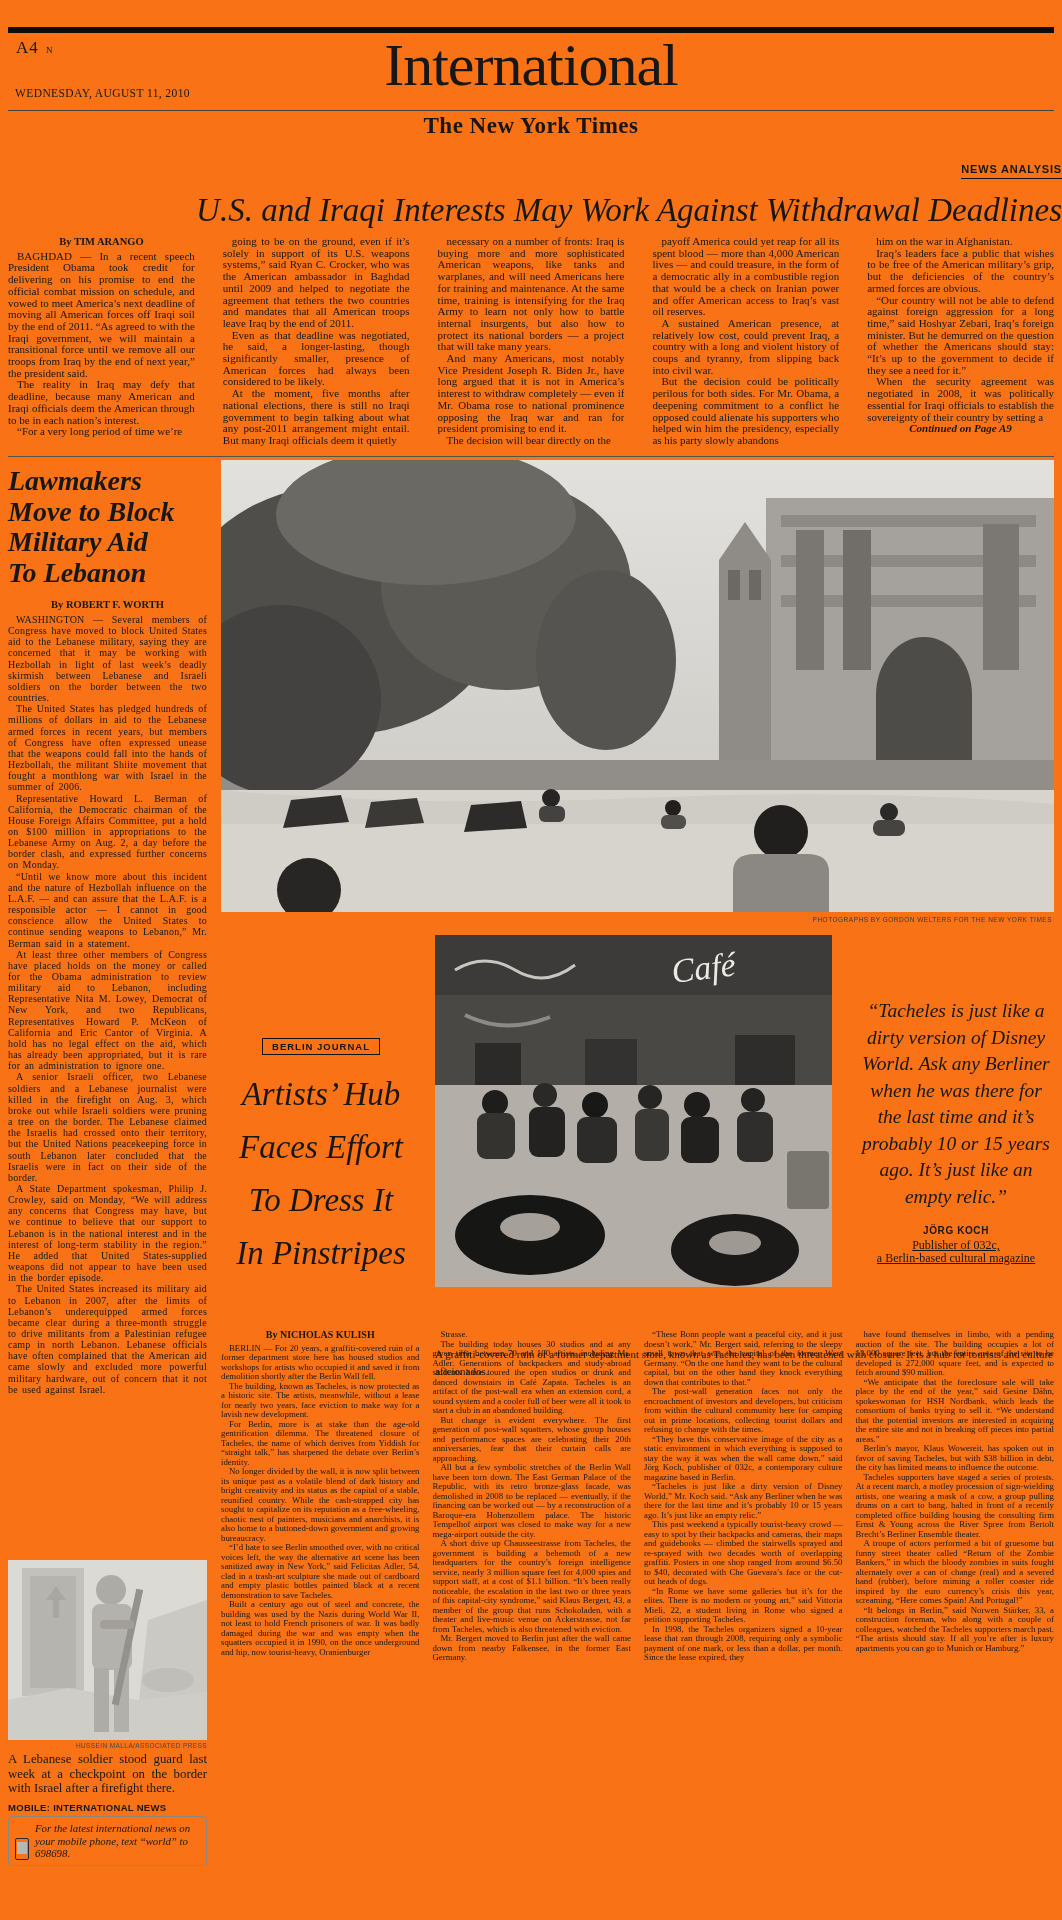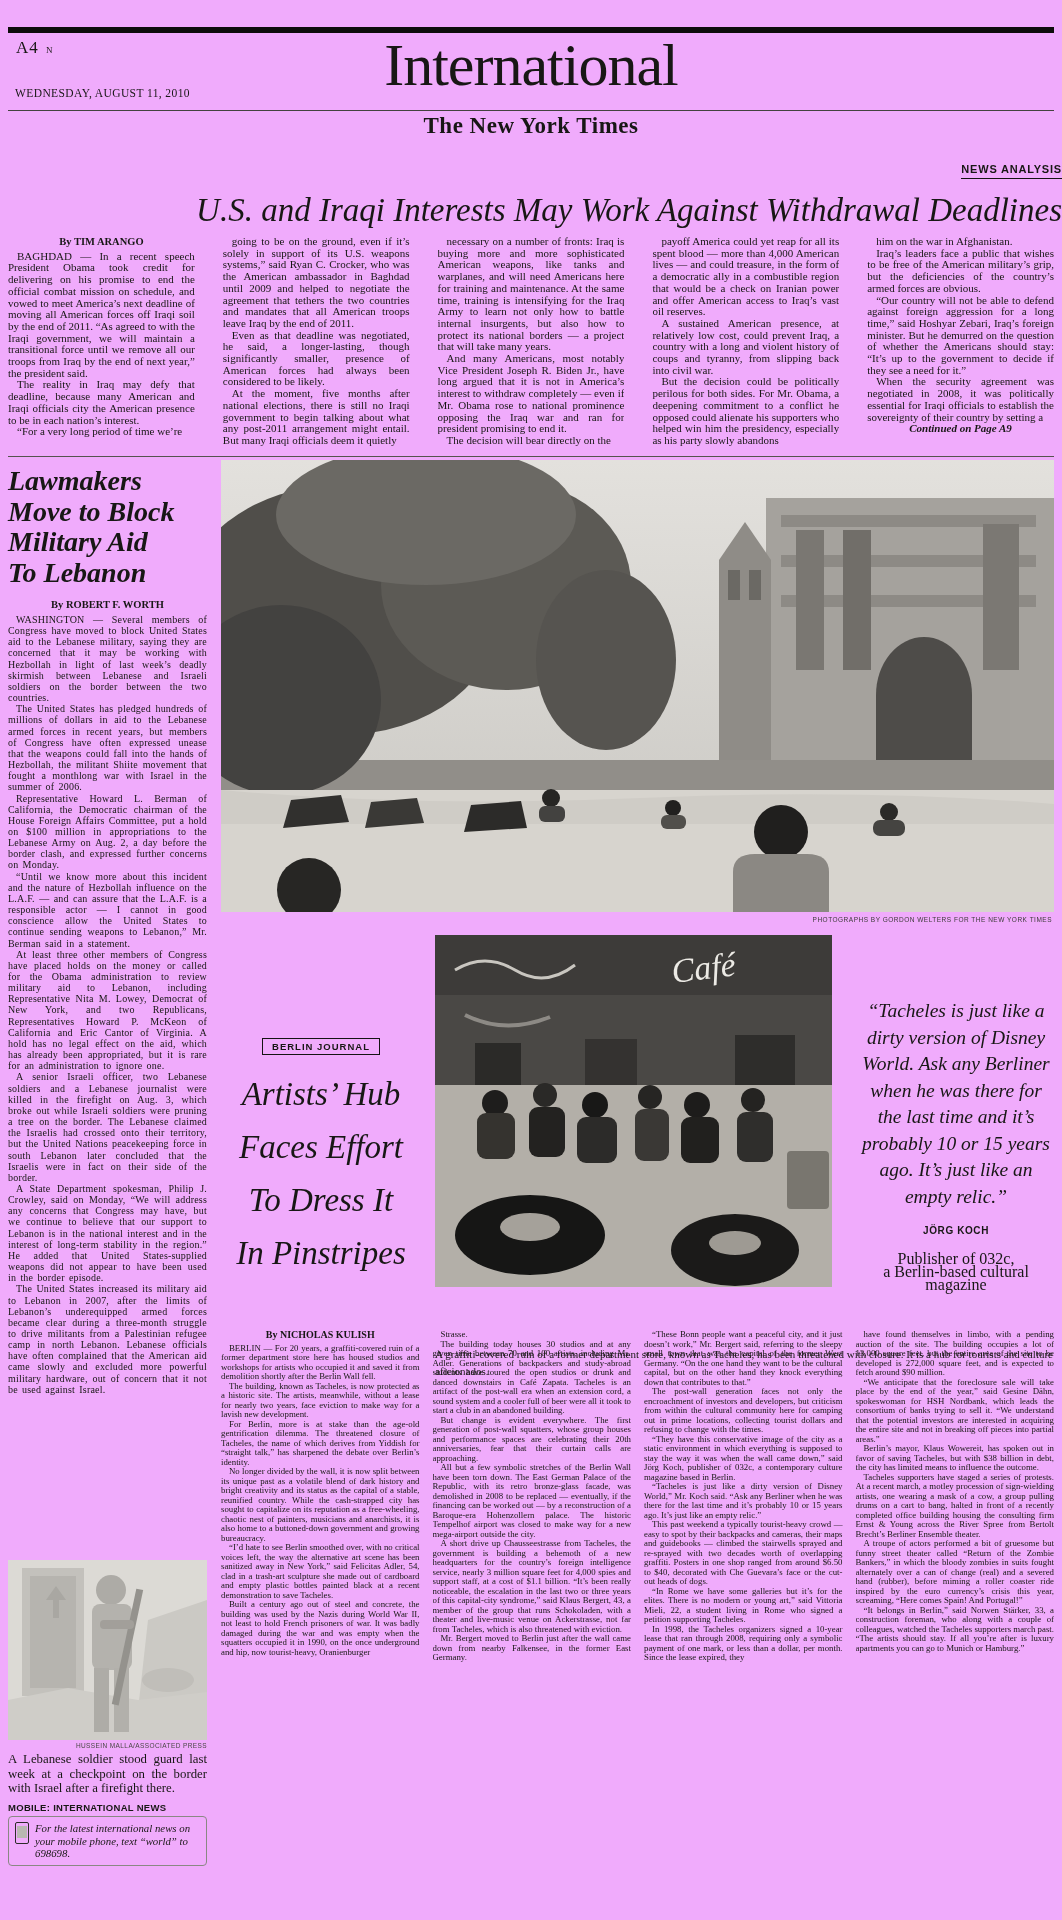--- a/index.html
+++ b/index.html
@@ -1,17 +1,17 @@
 <!DOCTYPE html>
 <html><head>
 <meta charset="utf-8">
 <style>
   html,body{margin:0;padding:0;}
   body{background:#e8e7e3;}
-  .page{position:relative;width:1062px;height:1920px;background:#f0abfc;margin:0 auto;
+  .page{position:relative;width:1062px;height:1920px;background:#f97316;margin:0 auto;
         font-family:"Liberation Serif",serif;color:#181715;overflow:hidden;}
   .abs{position:absolute;}
   
   .topbar{left:8px;right:8px;top:27px;height:6px;background:#0e0d0c;}
   .pagenum{left:16px;top:38px;font-size:17px;letter-spacing:1px;}
   .edition{left:46px;top:45px;font-size:9px;}
   .dateline{left:15px;top:87px;font-size:11.5px;letter-spacing:.4px;}
   .masthead{left:0;right:0;top:34px;text-align:center;font-size:60px;line-height:62px;
             font-family:"Liberation Serif",serif;letter-spacing:-1px;}
   .rule1{left:8px;right:8px;top:110px;height:1px;background:#44423f;}
@@ -35,41 +35,41 @@
             text-align:justify;height:942px;overflow:hidden;}
   .leb-text p{text-indent:8px;}
   .soldier{left:8px;top:1560px;width:199px;height:180px;}
   .soldier svg{width:100%;height:100%;display:block;}
   .credit-sm{left:8px;top:1742px;width:199px;text-align:right;font-family:"Liberation Sans",sans-serif;
              font-size:6.5px;letter-spacing:.4px;color:#4a4845;}
   .leb-caption{left:8px;top:1752px;width:199px;font-size:12.8px;line-height:14.6px;text-align:justify;}
   .mobile{left:8px;top:1802px;width:199px;}
   .mobile-label{font-family:"Liberation Sans",sans-serif;font-weight:bold;font-size:9.5px;
                 letter-spacing:.3px;margin-bottom:3px;}
-  .mobile-box{border:1px solid #8a8884;border-radius:4px;padding:5px 6px;display:flex;gap:6px;align-items:flex-start;}
+  .mobile-box{border:1px solid #8a8884;border-radius:4px;padding:5px 6px;display:flex;gap:6px;align-items:flex-end;}
   .phone-icon{width:12px;height:20px;border:1.6px solid #2c2b29;border-radius:2px;position:relative;flex:0 0 auto;}
   .phone-icon:after{content:"";position:absolute;left:1px;right:1px;top:3px;bottom:5px;background:#b9b7b2;}
   .mobile-text{font-style:italic;font-size:10.8px;line-height:12.5px;}
   
   .photo1{left:221px;top:460px;width:833px;height:452px;}
   .photo1 svg,.photo2 svg{width:100%;height:100%;display:block;}
   .photos-credit{left:0;right:10px;top:916px;text-align:right;font-family:"Liberation Sans",sans-serif;
                  font-size:6.5px;letter-spacing:.5px;color:#3c3b38;}
   .photo2{left:435px;top:935px;width:397px;height:352px;}
   
   .ber-kickerwrap{left:221px;top:1036px;width:200px;text-align:center;}
   .ber-kicker{display:inline-block;border:1.3px solid #141312;padding:2px 9px;
               font-family:"Liberation Sans",sans-serif;font-weight:bold;font-size:9.5px;letter-spacing:1px;}
   .ber-headline{left:221px;top:1068px;width:200px;text-align:center;font-style:italic;
                 font-size:33px;line-height:53px;}
   .pullquote{left:858px;top:998px;width:196px;text-align:center;}
   .pq-text{font-style:italic;font-size:19.5px;line-height:26.5px;}
   .pq-name{font-family:"Liberation Sans",sans-serif;font-weight:bold;font-size:10px;
            letter-spacing:.6px;margin-top:15px;}
-  .pq-role{font-size:16px;line-height:13px;margin-top:16px;}
+  .pq-role{font-size:12px;line-height:13px;margin-top:3px;text-decoration:underline;}
   .ber-caption{left:435px;top:1346px;width:618px;font-size:11px;line-height:16.5px;text-align:justify;}
   .ber-cols{left:221px;top:1330px;width:833px;height:434px;display:flex;gap:13px;}
   .ber-col{flex:1;font-size:8.8px;line-height:9.5px;text-align:justify;overflow:hidden;}
   .ber-byline{text-align:center;font-weight:bold;font-size:10px;margin-bottom:4px;}
   .ber-col p{text-indent:8px;}
 </style>
 </head>
 <body>
 
 <div class="page">
@@ -84,21 +84,21 @@
   <div class="abs kickerwrap">
     <span class="kicker">NEWS ANALYSIS</span>
   </div>
   <div class="abs lead-headline">U.S. and Iraqi Interests May Work Against Withdrawal Deadlines</div>
 
   <div class="abs lead-cols">
     <div class="lead-col">
       <div class="byline">By TIM ARANGO</div>
       <div>
           <p>BAGHDAD — In a recent speech President Obama took credit for delivering on his promise to end the official combat mission on schedule, and vowed to meet America’s next deadline of moving all American forces off Iraqi soil by the end of 2011. “As agreed to with the Iraqi government, we will maintain a transitional force until we remove all our troops from Iraq by the end of next year,” the president said.</p>
-          <p>The reality in Iraq may defy that deadline, because many American and Iraqi officials city the American presence to be in each nation’s interest.</p>
+          <p>The reality in Iraq may defy that deadline, because many American and Iraqi officials deem the American through to be in each nation’s interest.</p>
           <p>“For a very long period of time we’re</p>
         </div>
     </div>
     <div class="lead-col">
         <p>going to be on the ground, even if it’s solely in support of its U.S. weapons systems,” said Ryan C. Crocker, who was the American ambassador in Baghdad until 2009 and helped to negotiate the agreement that tethers the two countries and mandates that all American troops leave Iraq by the end of 2011.</p>
         <p>Even as that deadline was negotiated, he said, a longer-lasting, though significantly smaller, presence of American forces had always been considered to be likely.</p>
         <p>At the moment, five months after national elections, there is still no Iraqi government to begin talking about what any post-2011 arrangement might entail. But many Iraqi officials deem it quietly</p>
       </div>
     <div class="lead-col">
         <p>necessary on a number of fronts: Iraq is buying more and more sophisticated American weapons, like tanks and warplanes, and will need Americans here for training and maintenance. At the same time, training is intensifying for the Iraq Army to learn not only how to battle internal insurgents, but also how to protect its national borders — a project that will take many years.</p>

